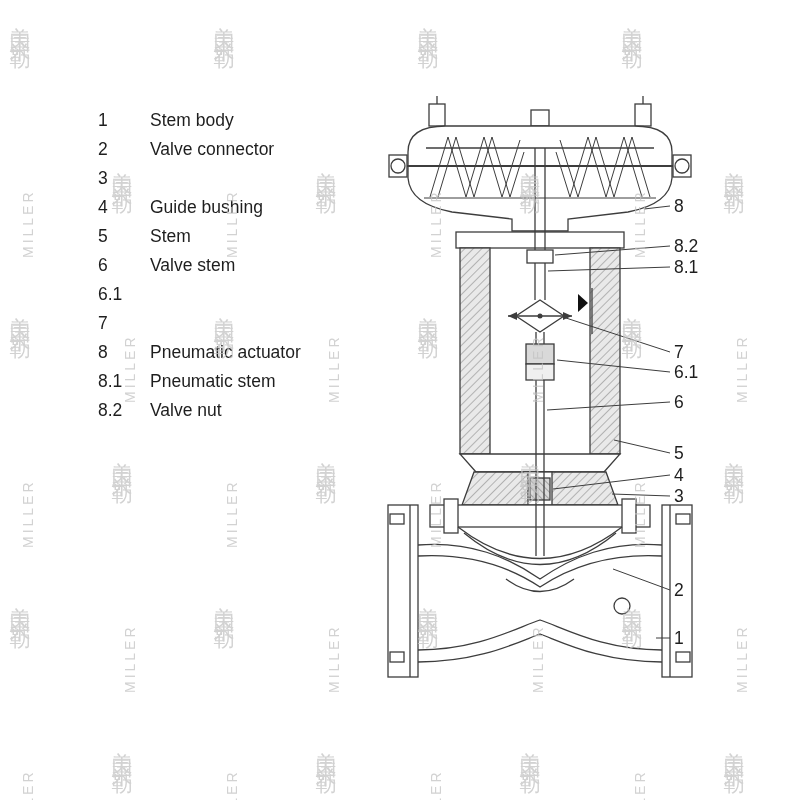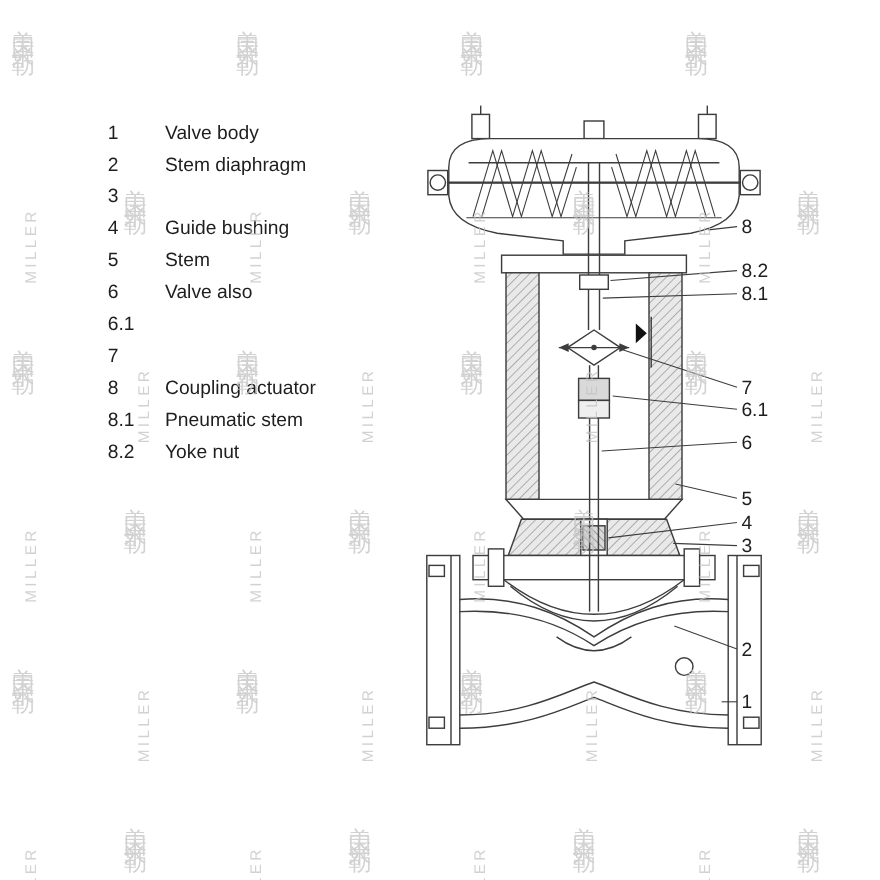--- a/index.html
+++ b/index.html
@@ -154,58 +154,58 @@
         <line x1="670" y1="496" x2="612" y2="494"></line>
         <line x1="670" y1="590" x2="613" y2="569"></line>
         <line x1="670" y1="638" x2="656" y2="638"></line>
       </g>
     </g>
   </svg>
 
   <div class="legend">
     <div class="legend-row">
       <span class="legend-num">1</span>
-      <span class="legend-label">Valve body</span>
+      <span class="legend-label">Stem body</span>
     </div>
     <div class="legend-row">
       <span class="legend-num">2</span>
-      <span class="legend-label">Stem diaphragm</span>
+      <span class="legend-label">Valve connector</span>
     </div>
     <div class="legend-row">
       <span class="legend-num">3</span>
     </div>
     <div class="legend-row">
       <span class="legend-num">4</span>
       <span class="legend-label">Guide bushing</span>
     </div>
     <div class="legend-row">
       <span class="legend-num">5</span>
       <span class="legend-label">Stem</span>
     </div>
     <div class="legend-row">
       <span class="legend-num">6</span>
-      <span class="legend-label">Valve also</span>
+      <span class="legend-label">Valve stem</span>
     </div>
     <div class="legend-row">
       <span class="legend-num">6.1</span>
     </div>
     <div class="legend-row">
       <span class="legend-num">7</span>
     </div>
     <div class="legend-row">
       <span class="legend-num">8</span>
-      <span class="legend-label">Coupling actuator</span>
+      <span class="legend-label">Pneumatic actuator</span>
     </div>
     <div class="legend-row">
       <span class="legend-num">8.1</span>
       <span class="legend-label">Pneumatic stem</span>
     </div>
     <div class="legend-row">
       <span class="legend-num">8.2</span>
-      <span class="legend-label">Yoke nut</span>
+      <span class="legend-label">Valve nut</span>
     </div>
   </div>
 
   <div class="callout" style="left:674px; top:196px;">8</div>
   <div class="callout" style="left:674px; top:236px;">8.2</div>
   <div class="callout" style="left:674px; top:257px;">8.1</div>
   <div class="callout" style="left:674px; top:342px;">7</div>
   <div class="callout" style="left:674px; top:362px;">6.1</div>
   <div class="callout" style="left:674px; top:392px;">6</div>
   <div class="callout" style="left:674px; top:443px;">5</div>

